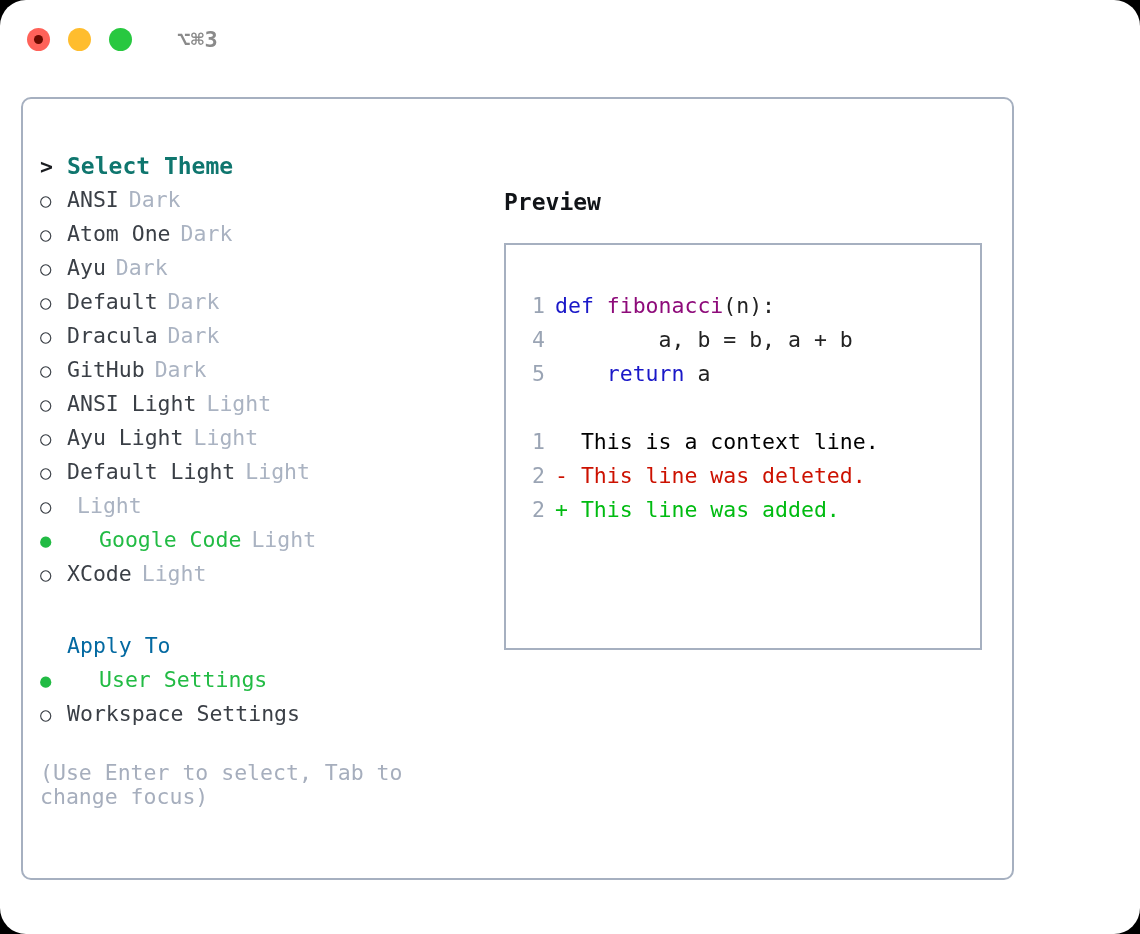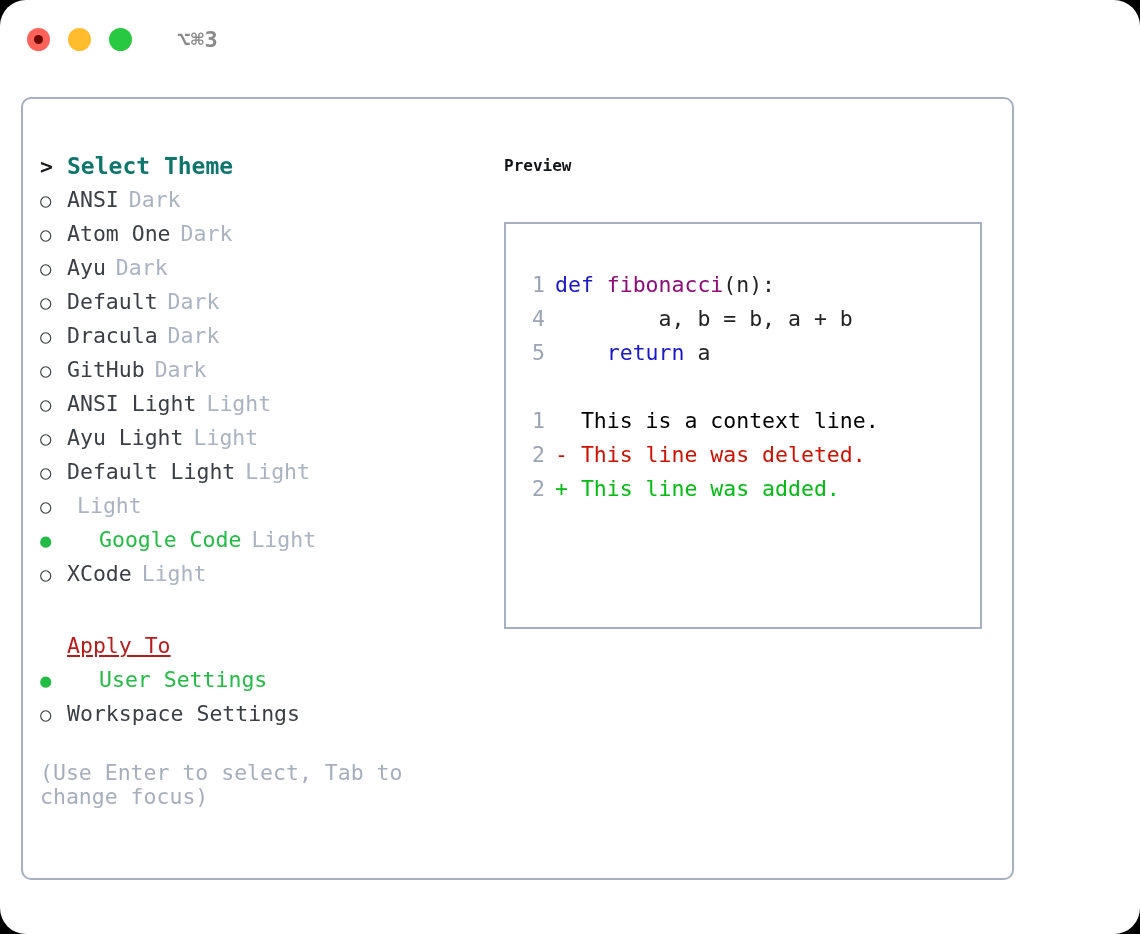--- a/index.html
+++ b/index.html
@@ -116,45 +116,45 @@
     font-size: 23px;
   }
   .item-label { color: #3a3f46; }
   .item-label.sel { color: #22bb44; margin-left: 32px; }
   .item-tag {
     color: #aab3c2;
     margin-left: 10px;
   }
 
   .section-label {
-    color: #b91c1c;
-    text-decoration: underline;
+    color: #0369a1;
   }
 
   .spacer-lg { height: 38px; }
   .spacer-md { height: 30px; }
 
   .hint {
     color: #a6aebd;
     font-size: 21.5px;
     line-height: 24px;
     width: 420px;
     white-space: normal;
   }
 
   
   .preview-title {
     font-weight: bold;
-    font-size: 16px;
+    font-size: 23px;
     color: #111418;
     margin-bottom: 0;
     line-height: 34px;
+    margin-top: 36px;
   }
   .preview-box {
-    margin-top: 39px;
+    margin-top: 24px;
     width: 478px;
     height: 407px;
     border: 2px solid #a6b0c0;
     background: #ffffff;
     padding: 44px 0 0 15px;
   }
   .code-line {
     font-size: 21.5px;
     line-height: 34px;
     height: 34px;

